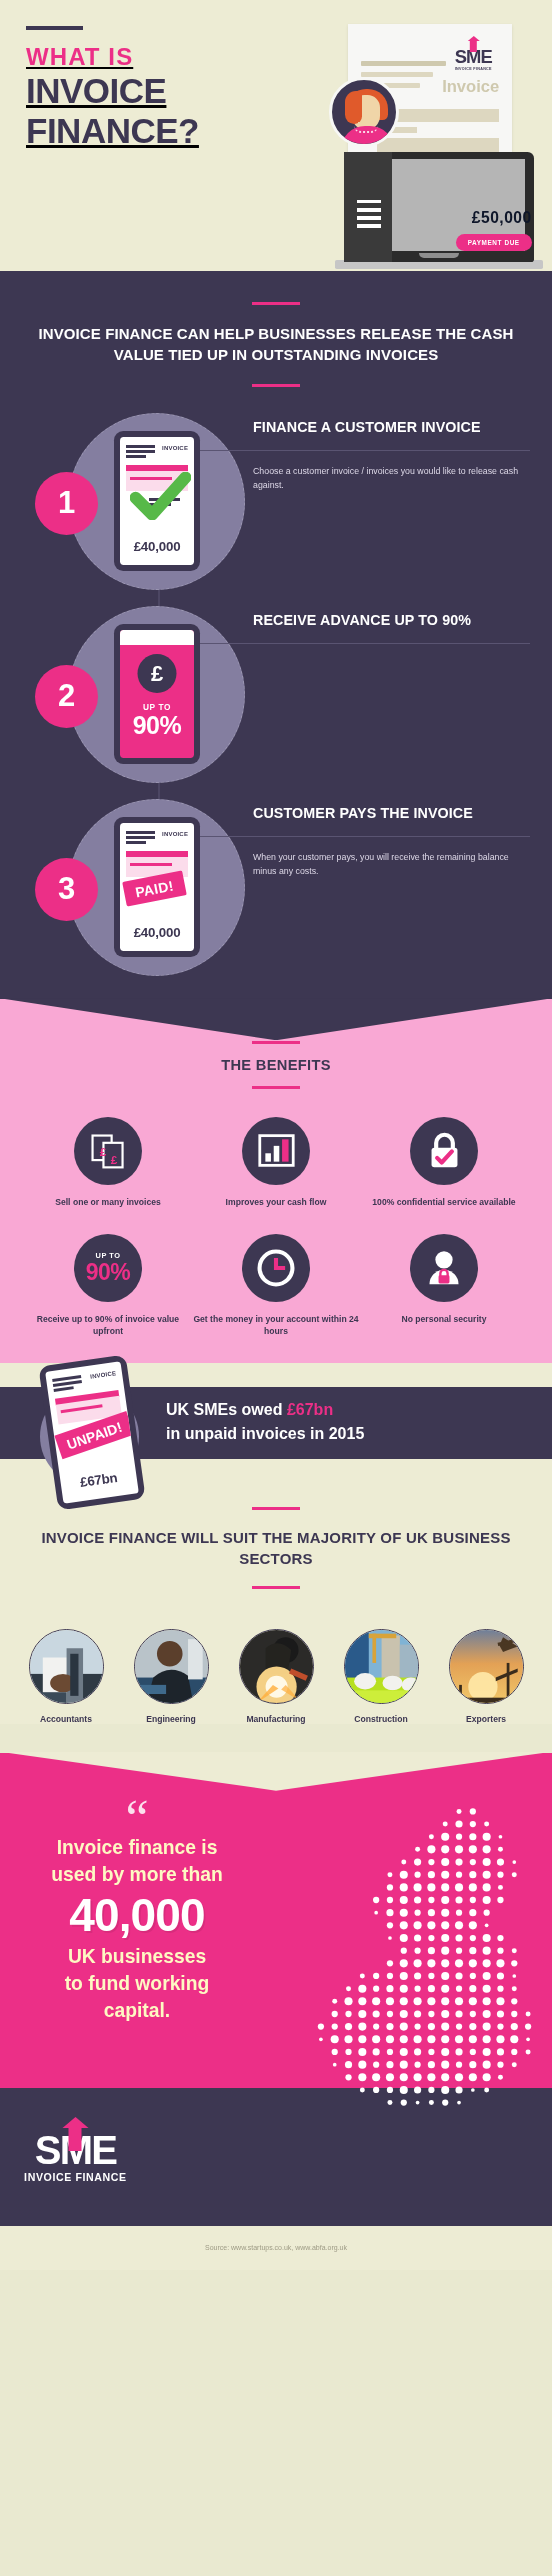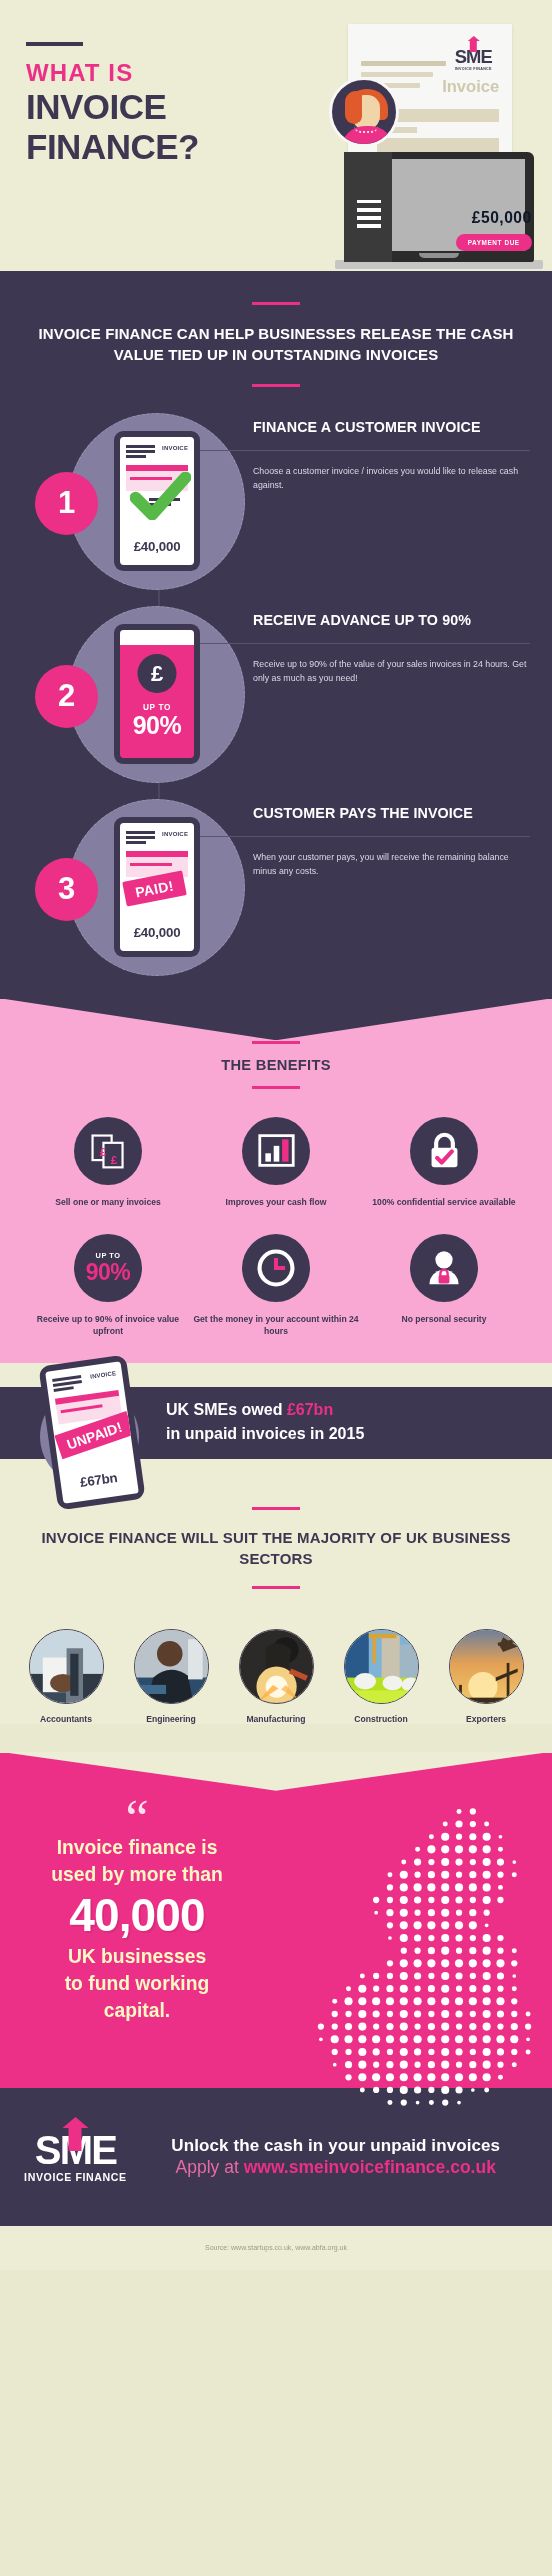--- a/index.html
+++ b/index.html
@@ -20,22 +20,23 @@
 
   
   #header {
     position: relative;
     height: 271px;
     background: #edecd4;
     overflow: hidden;
   }
   #header-text {
     position: absolute;
-    left: 26px; top: 42px;
+    left: 26px; top: 26px;
     width: 198px;
+    text-decoration: underline;
   }
   #header-text .rule { margin: 0 0 14.7px 0; background: #3d3752; width: 57px; height: 3.7px; }
   .what-is {
     color: #ec2f87;
     font-size: 24px;
     font-weight: bold;
     letter-spacing: 1.1px;
     line-height: 1.05;
   }
   .big-title {
@@ -429,21 +430,20 @@
             <div class="ph2-circle">£</div>
             <div class="ph2-upto">UP TO</div>
             <div class="ph2-90">90%</div>
           </div>
         </div>
         <div class="step-num">2</div>
       </div>
       <div class="step-text">
         <h3>RECEIVE ADVANCE UP TO 90%</h3>
         <div class="step-div"></div>
-        <p>Receive up to 90% of the value of your sales invoices in 24 hours. Get only as much as you need!</p>
       </div>
     </div>
 
     <div class="step-row">
       <div class="step-visual">
         <div class="halo"></div>
         <div class="phone">
           <div class="phone-inner">
             <div class="ph-head">
                 <i></i>
@@ -929,24 +929,18 @@
       <circle cx="157.5" cy="323.1" r="2.0" fill="#ffffff"></circle>
     </svg>
 </div>
 
 <div id="footer">
   <div class="sme-logo-big">
     <div class="sme-arrow-big"></div>
     <div class="sme-mark-big">SME</div>
     <div class="sme-sub-big">INVOICE FINANCE</div>
   </div>
-  <div class="footer-cta">
-    <div class="cta-line1">Unlock the cash in your unpaid invoices</div>
-    <div class="cta-line2">
-      <span class="cta-apply">Apply at </span><span class="cta-url">www.smeinvoicefinance.co.uk</span>
-    </div>
-  </div>
 </div>
 
 <div id="source">
   <span>Source: www.startups.co.uk, www.abfa.org.uk</span>
 </div>
 
 
 </body></html>

